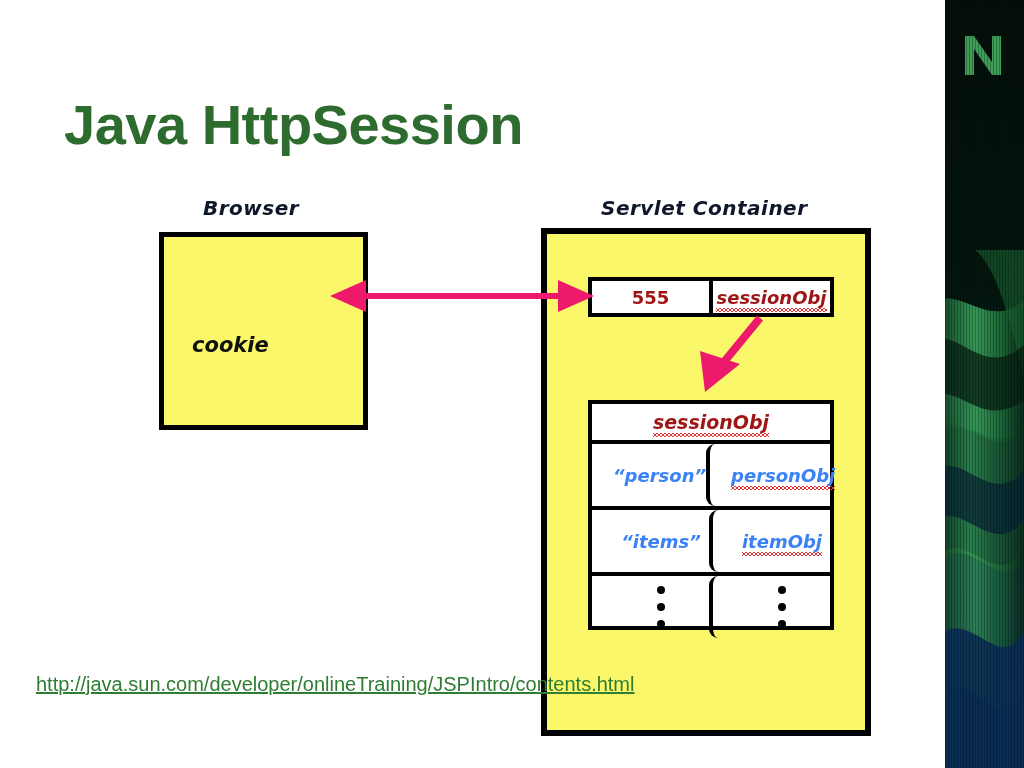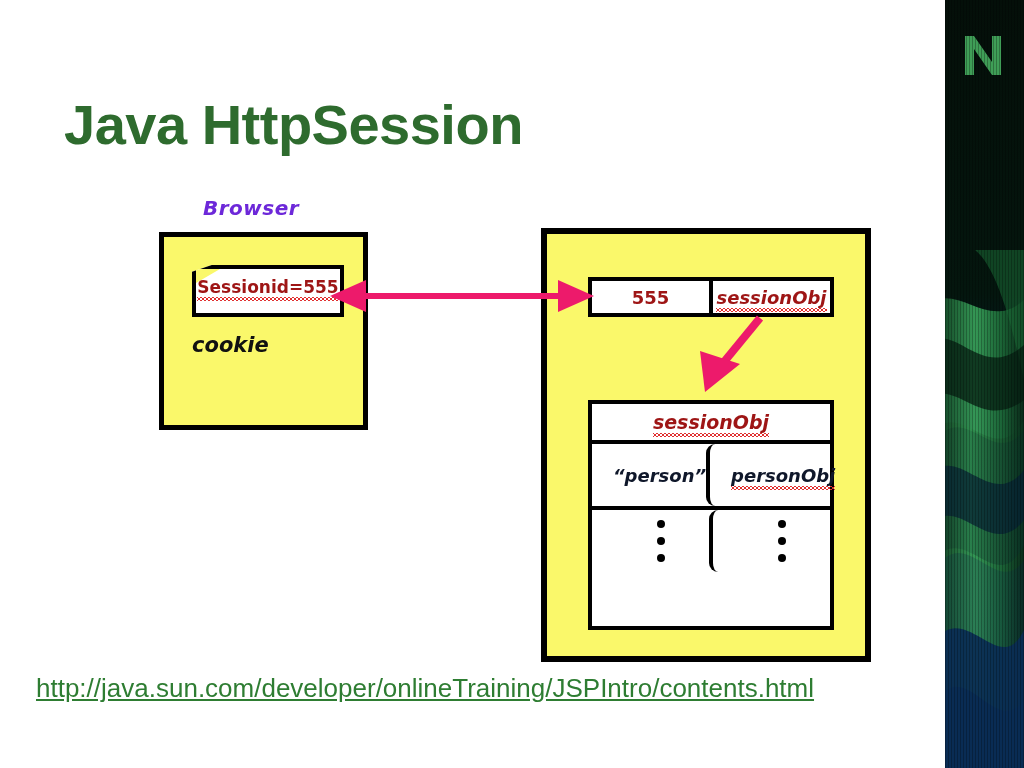--- a/index.html
+++ b/index.html
@@ -36,21 +36,21 @@
     width: 940px;
     height: 720px;
   }
 
   .caption {
     position: absolute;
     font-family: "DejaVu Sans", sans-serif;
     font-weight: bold;
     font-style: italic;
     font-size: 20px;
-    color: #6d28d9;
+    color: #0f172a;
     white-space: nowrap;
     letter-spacing: 0.5px;
     text-align: right;
   }
 
   
   #browser-caption { left: 203px; top: 196px; }
 
   #browser-box {
     position: absolute;
@@ -127,21 +127,21 @@
   }
 
   
   #servlet-caption { left: 601px; top: 196px; }
 
   #servlet-box {
     position: absolute;
     left: 541px;
     top: 228px;
     width: 330px;
-    height: 434px;
+    height: 508px;
     background: #faf86a;
     border: 6px solid #000000;
     box-sizing: border-box;
   }
 
   
   #session-map-row {
     position: absolute;
     left: 41px;
     top: 43px;
@@ -201,21 +201,21 @@
   }
   .obj-row .key, .obj-row .val {
     flex: 1 1 50%;
     display: flex;
     align-items: center;
     justify-content: center;
     font-family: "DejaVu Sans", sans-serif;
     font-weight: bold;
     font-style: italic;
     font-size: 18px;
-    color: #0f172a;
+    color: #3b82f6;
     padding-left: 21px;
   }
   .obj-row .val {
     border-left: 4px solid #000000;
     border-radius: 9px;
   }
   .dots {
     display: flex;
     flex-direction: column;
     align-items: center;
@@ -238,21 +238,21 @@
     width: 940px;
     height: 720px;
     pointer-events: none;
   }
 
   
   #source-link {
     position: absolute;
     left: 36px;
     top: 673px;
-    font-size: 26px;
+    font-size: 20px;
     color: #2e7d32;
     text-decoration: underline;
     white-space: nowrap;
     font-family: "Liberation Sans", sans-serif;
   }
 
   
   #side-panel {
     position: absolute;
     right: 0;
@@ -267,29 +267,24 @@
 </head>
 <body>
 
 <div id="slide-title">Java HttpSession</div>
 
 <div id="diagram">
 
   <div class="caption" id="browser-caption">Browser</div>
 
   <div id="browser-box">
-    <div id="cookie-note">
-      <div id="cookie-note-fold"></div>
-      <div id="cookie-text">
-        <span class="squiggle">Sessionid=555</span>
-      </div>
-    </div>
     <div id="cookie-label">cookie</div>
   </div>
 
+  <div class="caption" id="servlet-caption">Servlet Container</div>
 
   <div id="servlet-box">
 
     <div id="session-map-row">
       <div class="cell left">555</div>
       <div class="cell right">
         <span class="squiggle">sessionObj</span>
       </div>
     </div>
 
@@ -298,20 +293,26 @@
         <span class="squiggle">sessionObj</span>
       </div>
 
       <div class="obj-row">
         <div class="key">“person”</div>
         <div class="val">
           <span class="squiggle">personObj</span>
         </div>
       </div>
 
+      <div class="obj-row">
+        <div class="key">“items”</div>
+        <div class="val">
+          <span class="squiggle">itemObj</span>
+        </div>
+      </div>
 
       <div class="obj-row">
         <div class="key">
           <span class="dots">
             <i></i>
               <i></i>
               <i></i>
           </span>
         </div>
         <div class="val">

